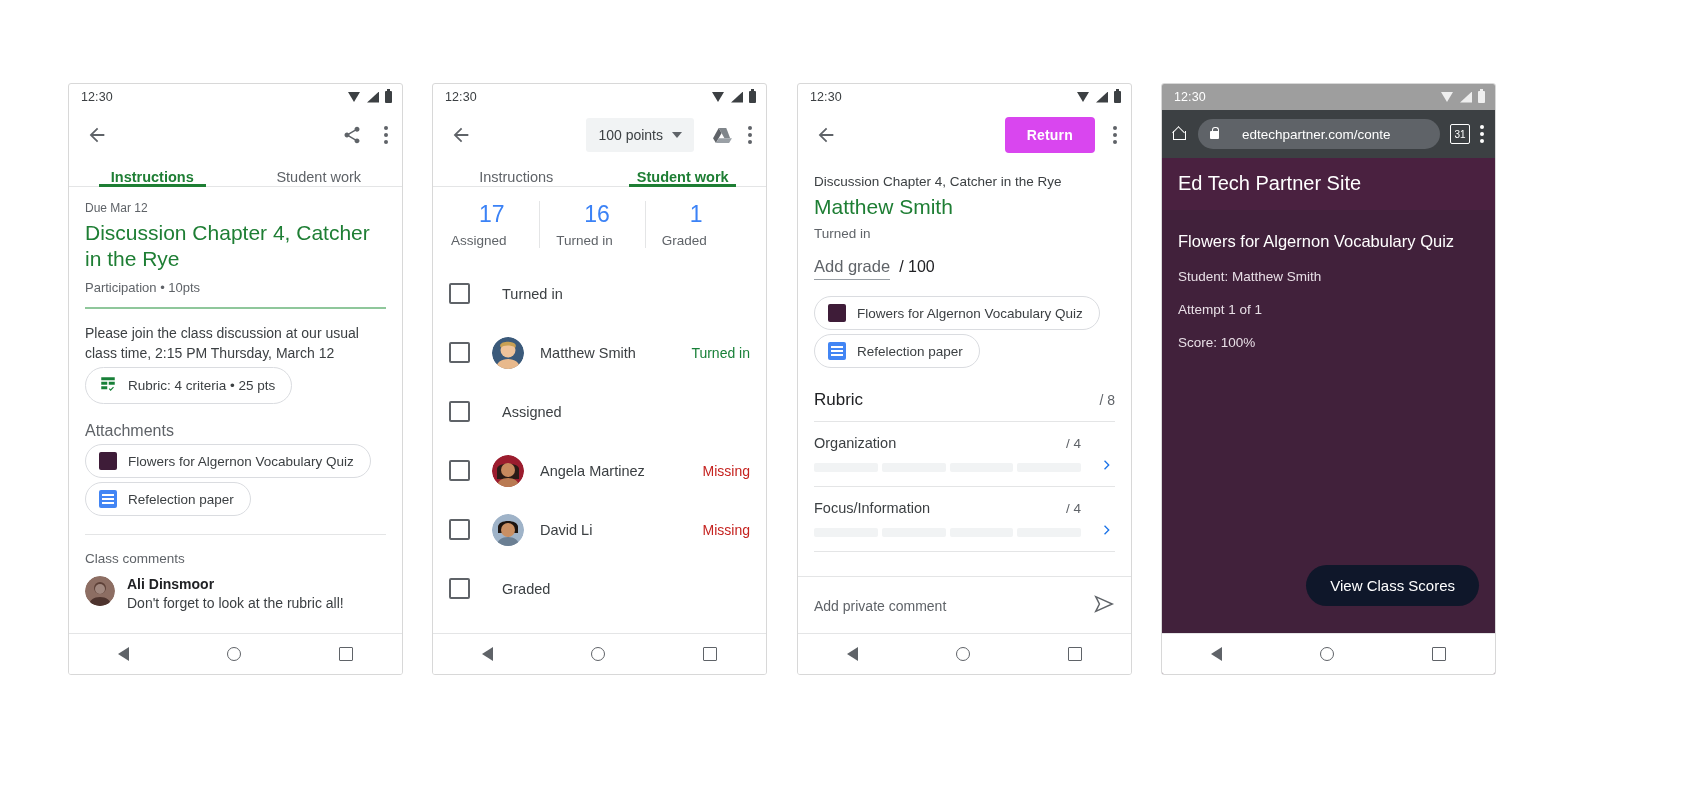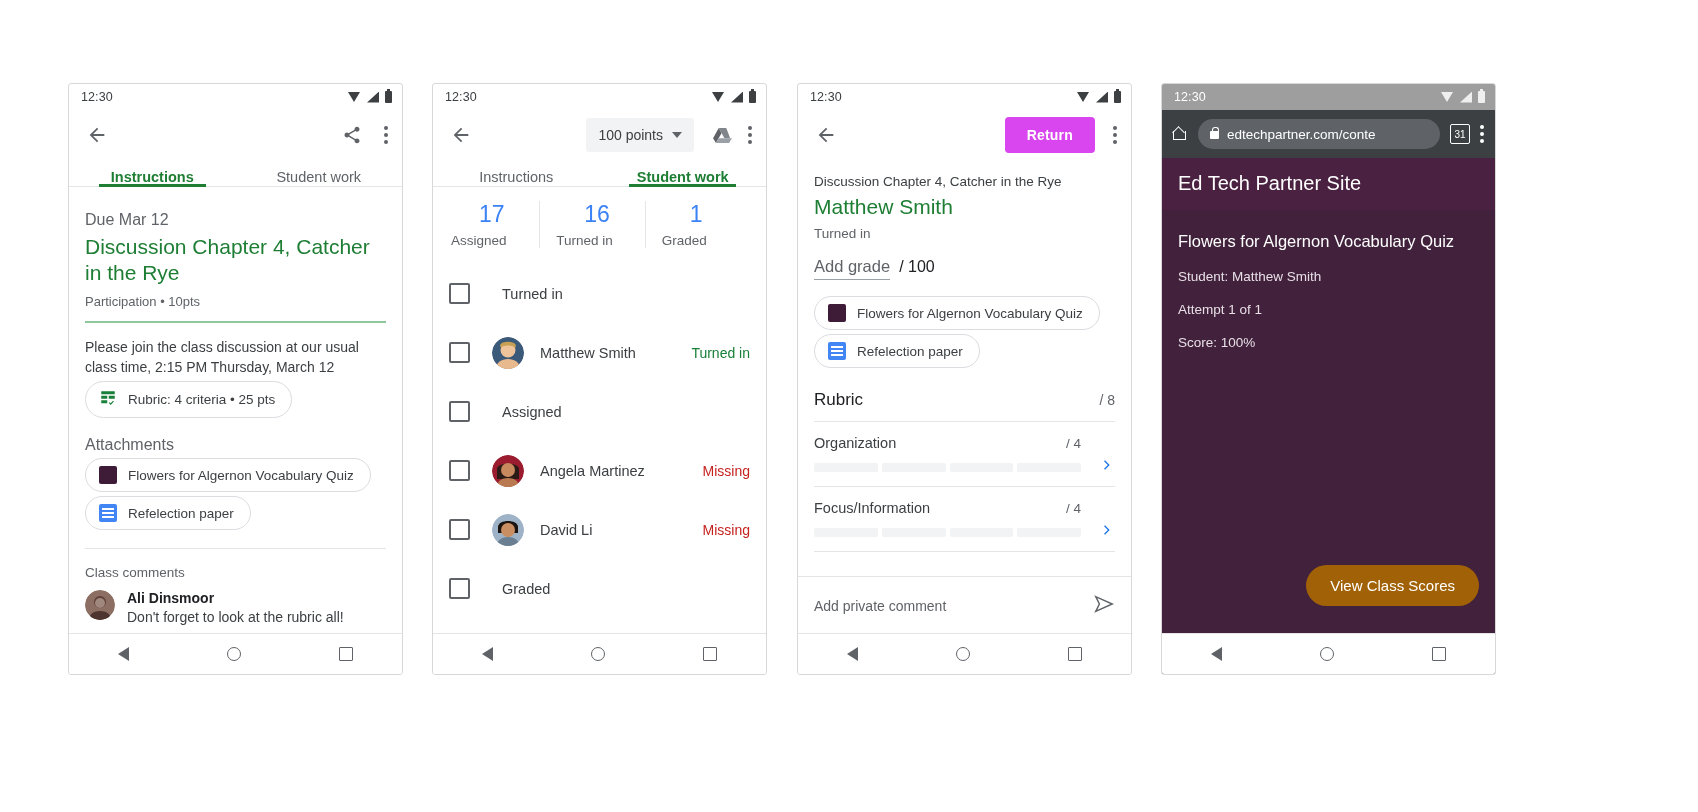--- a/index.html
+++ b/index.html
@@ -59,21 +59,21 @@
 
   
   .tabs { display: flex; border-bottom: 1px solid #e4e5e6; }
   .tab { flex: 1; text-align: center; font-size: 14.5px; padding: 9px 0 1px;
          color: #5f6368; position: relative; }
   .tab.active { color: #1e7e34; font-weight: bold; }
   .tab.active::after { content:""; position:absolute; left:18%; right:18%; bottom:-1px; height:3px; background:#1e7e34; }
 
   
   .content { padding: 0 16px; box-sizing: border-box; }
-  .due { font-size: 16px; color: #5f6368; margin-top: 24px; }
+  .due { font-size: 12px; color: #5f6368; margin-top: 14px; }
   .title-green { font-size: 21px; line-height: 26px; color: #1e7e34; margin-top: 5px; font-weight: normal; }
   .subline { font-size: 13px; color: #5f6368; margin-top: 8px; }
   .rule-green { height: 2px; background: #8fc79b; margin-top: 12px; }
   .body-text { font-size: 14px; line-height: 20px; color: #3c4043; margin-top: 14px; }
 
   .chip {
     display: inline-flex; align-items: center; gap: 11px;
     border: 1px solid #dadce0; border-radius: 20px;
     padding: 7px 16px 7px 13px; font-size: 13.5px; color: #3c4043;
     background: #fff; margin-top: 4px; box-sizing: border-box;
@@ -149,35 +149,35 @@
 
   .p3-footer { position: absolute; left: 0; right: 0; bottom: 40px; height: 58px;
                border-top: 1px solid #e4e5e6; display: flex; align-items: center;
                padding: 0 16px; box-sizing: border-box; background: #fff; }
   .p3-footer .ph { font-size: 14px; color: #5f6368; }
   .send { margin-left: auto; color: #5f6368; }
 
   
   .chrome-bar { background: #3c4043; height: 48px; display: flex; align-items: center; padding: 0 11px; box-sizing: border-box; gap: 10px; }
   .omni { flex: 1; background: #5f6368; border-radius: 20px; height: 30px; display: flex;
-          align-items: center; padding: 0 12px; gap: 8px; color: #fff; font-size: 13.5px; box-sizing:border-box; overflow:hidden; white-space:nowrap; }
+          align-items: center; padding: 0 12px; gap: 23px; color: #fff; font-size: 13.5px; box-sizing:border-box; overflow:hidden; white-space:nowrap; }
   .lock { width: 9px; height: 8px; background: #fff; border-radius: 1px; position: relative; flex:0 0 auto; margin-top:2px;}
   .lock::before { content:""; position:absolute; left:2px; top:-4px; width:5px; height:5px; border:1.4px solid #fff; border-bottom:none; border-radius:3px 3px 0 0;}
   .home-ic { width: 15px; height: 14px; position: relative; flex:0 0 auto; }
   .home-ic::before { content:""; position:absolute; left:0; top:4px; width:11px; height:8px; border:1.5px solid #fff; border-top:none; }
   .home-ic::after { content:""; position:absolute; left:1px; top:1px; width:8px; height:8px; border:1.5px solid #fff; border-right:none; border-bottom:none; transform: rotate(45deg); }
   .tabcount { width: 18px; height: 18px; border: 1.8px solid #fff; border-radius: 2px; color: #fff;
               font-size: 10px; display: flex; align-items: center; justify-content: center; flex:0 0 auto; }
 
   .site-head { background: #4a2140; padding: 14px 16px 15px; }
   .site-head .st { font-size: 20px; color: #ffffff; }
   .site-body { background: #41213b; padding: 22px 16px 0; height: 100%; box-sizing: border-box; }
   .site-body .h2 { font-size: 16.5px; color: #ffffff; }
   .site-body .ln { font-size: 13.5px; color: #e8dfe6; margin-top: 18px; }
-  .btn-scores { position: absolute; right: 16px; bottom: 68px; background: #a16207; color: #fff;
+  .btn-scores { position: absolute; right: 16px; bottom: 68px; background: #0f172a; color: #fff;
                 font-size: 15px; border-radius: 22px; padding: 12px 24px; }
 </style>
 </head>
 <body>
 
 <div class="stage">
 
   <div class="phone" id="phone1">
     <div class="statusbar">
       <span class="status-time">12:30</span>

